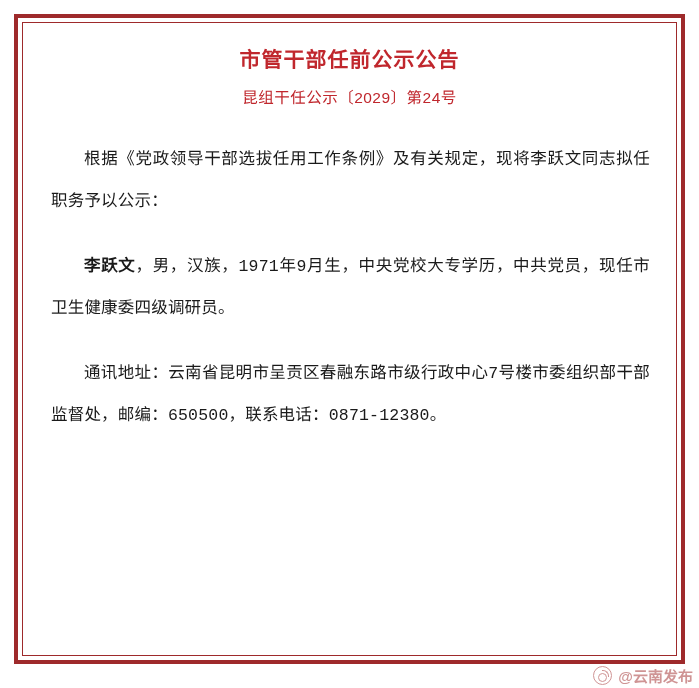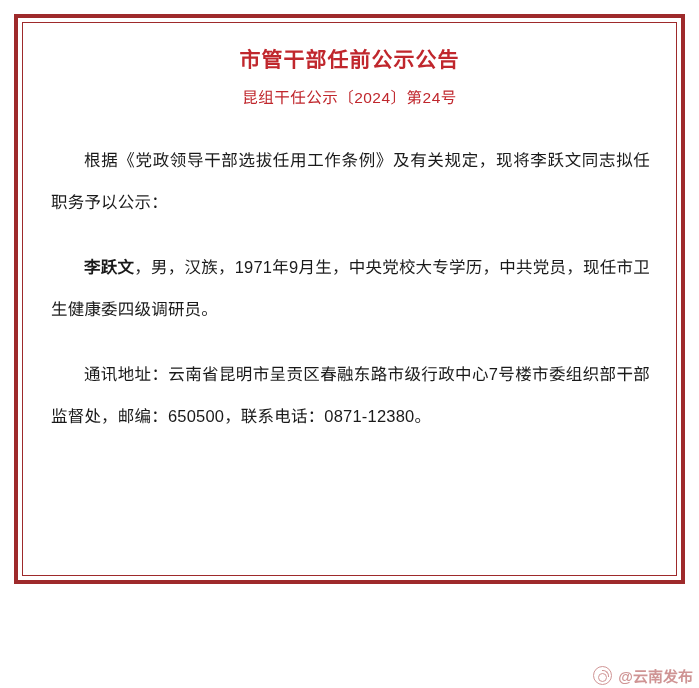--- a/index.html
+++ b/index.html
@@ -16,21 +16,21 @@
     overflow: hidden;
     position: relative;
   }
 
   
   .doc-frame {
     position: absolute;
     left: 14px;
     top: 14px;
     width: 671px;
-    height: 570px;
+    height: 650px;
     border: 4px solid #9e2a2b;
     background: #ffffff;
   }
   .doc-frame-inner {
     position: absolute;
     left: 4px;
     top: 4px;
     right: 4px;
     bottom: 4px;
     border: 1.5px solid #9e2a2b;
@@ -74,21 +74,21 @@
     padding: 0 6px 0 8px;
   }
   p.para {
     margin: 0 0 23px 0;
     font-size: 16.5px;
     line-height: 42px;
     text-align: justify;
     text-justify: inter-ideograph;
     color: #1a1a1a;
     text-indent: 2em;
-    font-family: Liberation Sans, sans-serif;
+    font-family: Liberation Mono, monospace;
     letter-spacing: 0.2px;
   }
   p.para:last-of-type { margin-bottom: 0; }
   .name-bold { font-weight: bold; margin-top: 48px; }
 
   
   .watermark {
     position: absolute;
     right: 6px;
     bottom: 2px;
@@ -137,21 +137,21 @@
 </style>
 </head>
 <body>
 
 <div class="doc-frame">
   <div class="doc-frame-inner">
     <div class="doc-body">
 
       <h1 class="doc-title">市管干部任前公示公告</h1>
 
-      <div class="doc-number">昆组干任公示〔2024〕第24号</div>
+      <div class="doc-number">昆组干任公示〔2029〕第24号</div>
 
       <div class="content">
 
         <p class="para">根据《党政领导干部选拔任用工作条例》及有关规定，现将李跃文同志拟任职务予以公示：</p>
 
         <p class="para"><span class="name-bold">李跃文</span><span>，男，汉族，1971年9月生，中央党校大专学历，中共党员，现任市卫生健康委四级调研员。</span></p>
 
 
 
         <p class="para">通讯地址：云南省昆明市呈贡区春融东路市级行政中心7号楼市委组织部干部监督处，邮编：650500，联系电话：0871-12380。</p>

